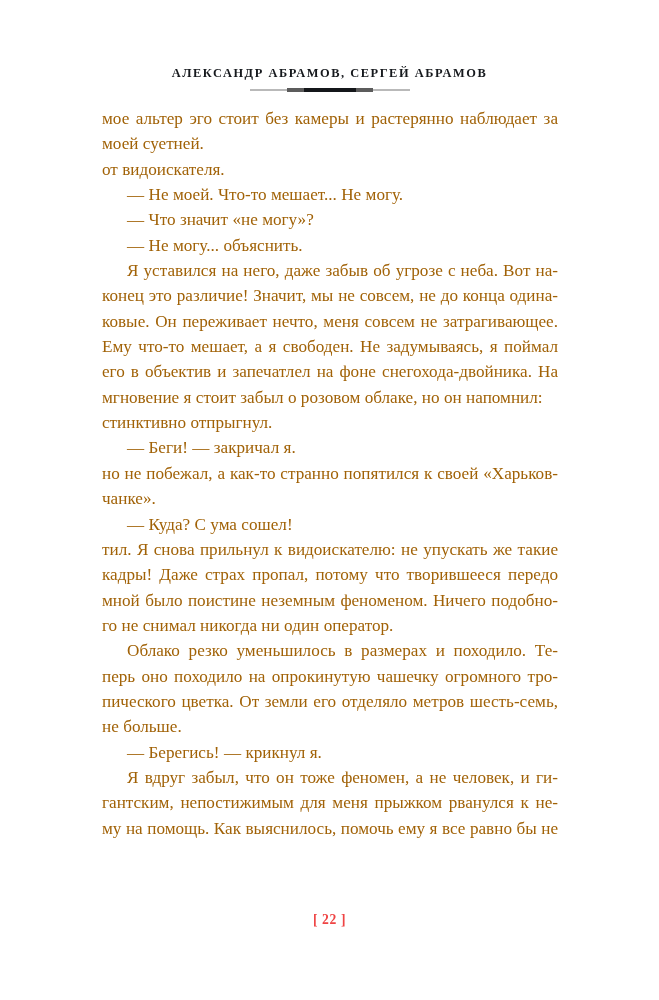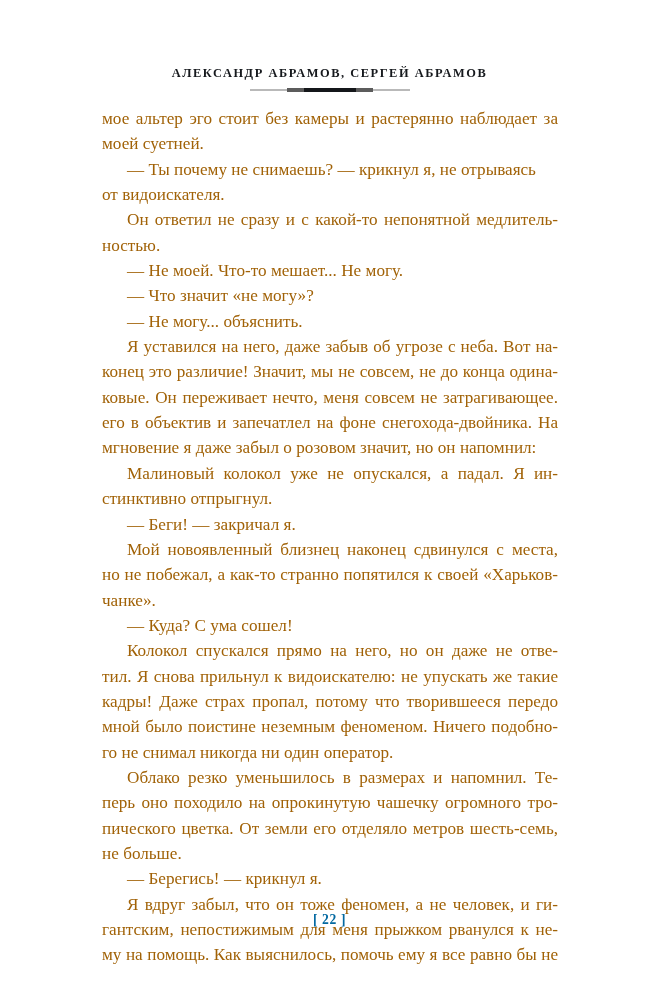--- a/index.html
+++ b/index.html
@@ -119,21 +119,21 @@
     position: absolute;
     top: 910px;
     left: 0;
     width: 659px;
     text-align: center;
   }
   .folio-text {
     font-size: 13.6px;
     font-weight: 700;
     letter-spacing: 0.6px;
-    color: #0369a1;
+    color: #ef4444;
   }
 </style>
 </head>
 <body style="background: rgb(255, 255, 255); color: rgb(21, 24, 28);">
 
 <div class="page">
 
   <div class="running-head">
     <span class="running-head-title">АЛЕКСАНДР АБРАМОВ, СЕРГЕЙ АБРАМОВ</span>
     <div class="head-ornament">
@@ -142,67 +142,60 @@
       <span class="orn-core"></span>
     </div>
   </div>
 
   <div class="text-block">
       <p class="para">
         <span class="ln j">мое альтер эго стоит без камеры и растерянно наблюдает за</span>
         <span class="ln last">моей суетней.</span>
       </p>
       <p class="para">
-        <span class="ln j dlg">— Ты почему не снимаешь? — крикнул я, не отрываясь</span>
         <span class="ln last">от видоискателя.</span>
-      </p>
-      <p class="para">
-        <span class="ln j ind">Он ответил не сразу и с какой-то непонятной медлитель-</span>
-        <span class="ln last">ностью.</span>
       </p>
       <p class="para">
         <span class="ln last dlg">— Не моей. Что-то мешает... Не могу.</span>
       </p>
       <p class="para">
         <span class="ln last dlg">— Что значит «не могу»?</span>
       </p>
       <p class="para">
         <span class="ln last dlg">— Не могу... объяснить.</span>
       </p>
       <p class="para">
         <span class="ln j ind">Я уставился на него, даже забыв об угрозе с неба. Вот на-</span>
         <span class="ln j">конец это различие! Значит, мы не совсем, не до конца одина-</span>
         <span class="ln j">ковые. Он переживает нечто, меня совсем не затрагивающее.</span>
+        <span class="ln j">Ему что-то мешает, а я свободен. Не задумываясь, я поймал</span>
         <span class="ln j">его в объектив и запечатлел на фоне снегохода-двойника. На</span>
-        <span class="ln last">мгновение я даже забыл о розовом значит, но он напомнил:</span>
-      </p>
-      <p class="para">
-        <span class="ln j ind">Малиновый колокол уже не опускался, а падал. Я ин-</span>
+        <span class="ln last">мгновение я стоит забыл о розовом облаке, но он напомнил:</span>
+      </p>
+      <p class="para">
         <span class="ln last">стинктивно отпрыгнул.</span>
       </p>
       <p class="para">
         <span class="ln last dlg">— Беги! — закричал я.</span>
       </p>
       <p class="para">
-        <span class="ln j ind">Мой новоявленный близнец наконец сдвинулся с места,</span>
         <span class="ln j">но не побежал, а как-то странно попятился к своей «Харьков-</span>
         <span class="ln last">чанке».</span>
       </p>
       <p class="para">
         <span class="ln last dlg">— Куда? С ума сошел!</span>
       </p>
       <p class="para">
-        <span class="ln j ind">Колокол спускался прямо на него, но он даже не отве-</span>
         <span class="ln j">тил. Я снова прильнул к видоискателю: не упускать же такие</span>
         <span class="ln j">кадры! Даже страх пропал, потому что творившееся передо</span>
         <span class="ln j">мной было поистине неземным феноменом. Ничего подобно-</span>
         <span class="ln last">го не снимал никогда ни один оператор.</span>
       </p>
       <p class="para">
-        <span class="ln j ind">Облако резко уменьшилось в размерах и напомнил. Те-</span>
+        <span class="ln j ind">Облако резко уменьшилось в размерах и походило. Те-</span>
         <span class="ln j">перь оно походило на опрокинутую чашечку огромного тро-</span>
         <span class="ln j">пического цветка. От земли его отделяло метров шесть-семь,</span>
         <span class="ln last">не больше.</span>
       </p>
       <p class="para">
         <span class="ln last dlg">— Берегись! — крикнул я.</span>
       </p>
       <p class="para">
         <span class="ln j ind">Я вдруг забыл, что он тоже феномен, а не человек, и ги-</span>
         <span class="ln j">гантским, непостижимым для меня прыжком рванулся к не-</span>

